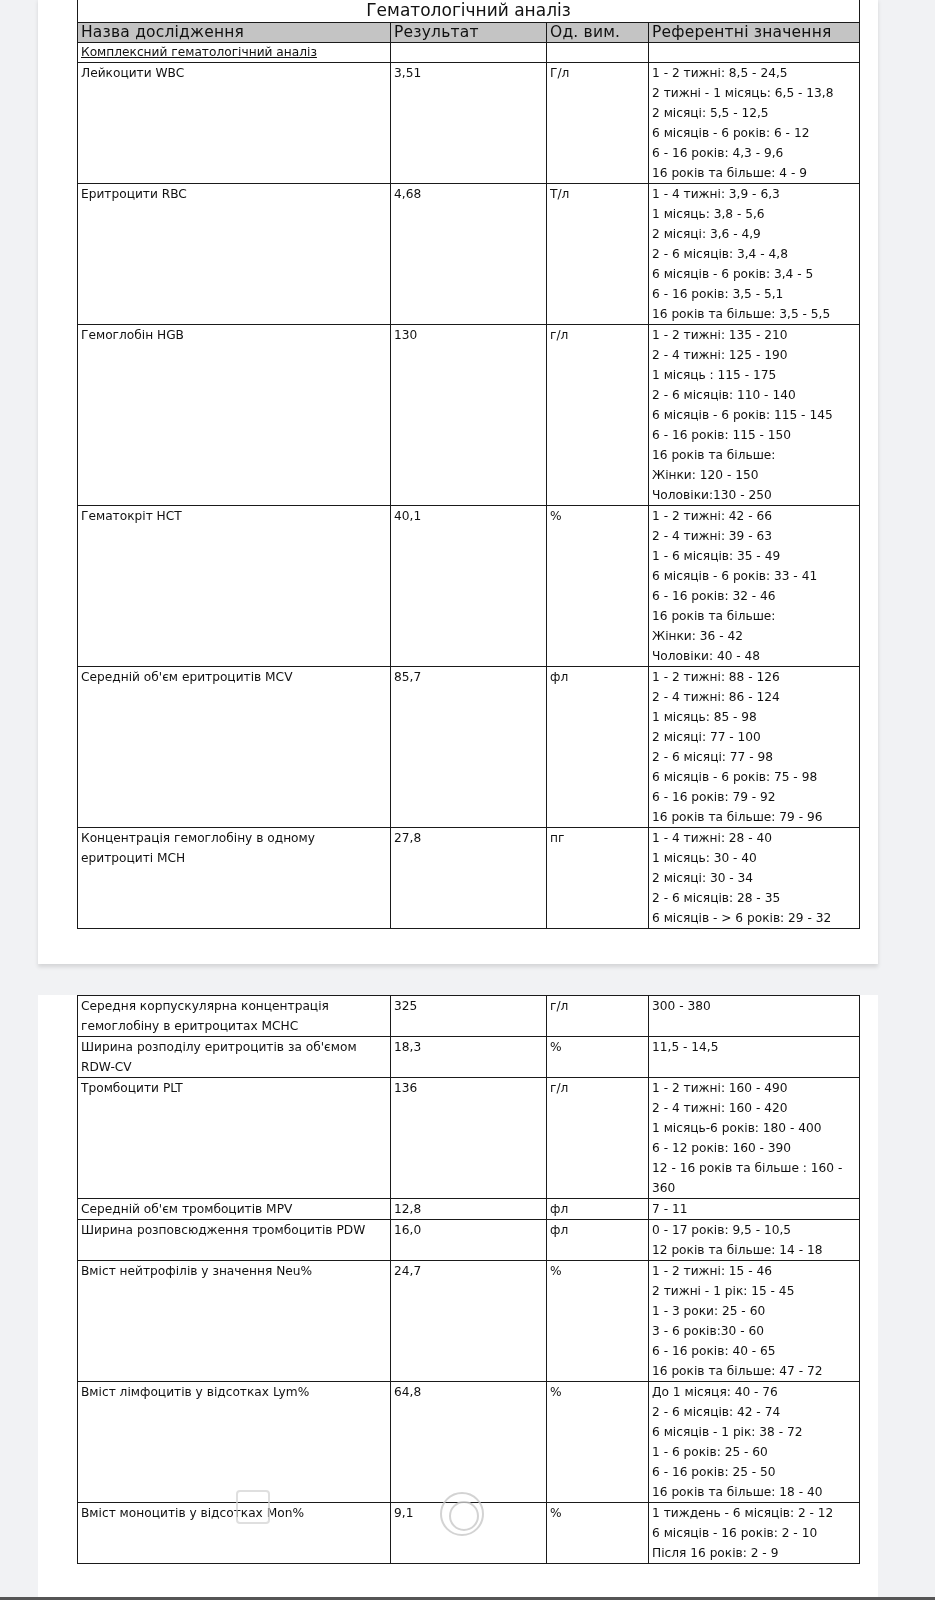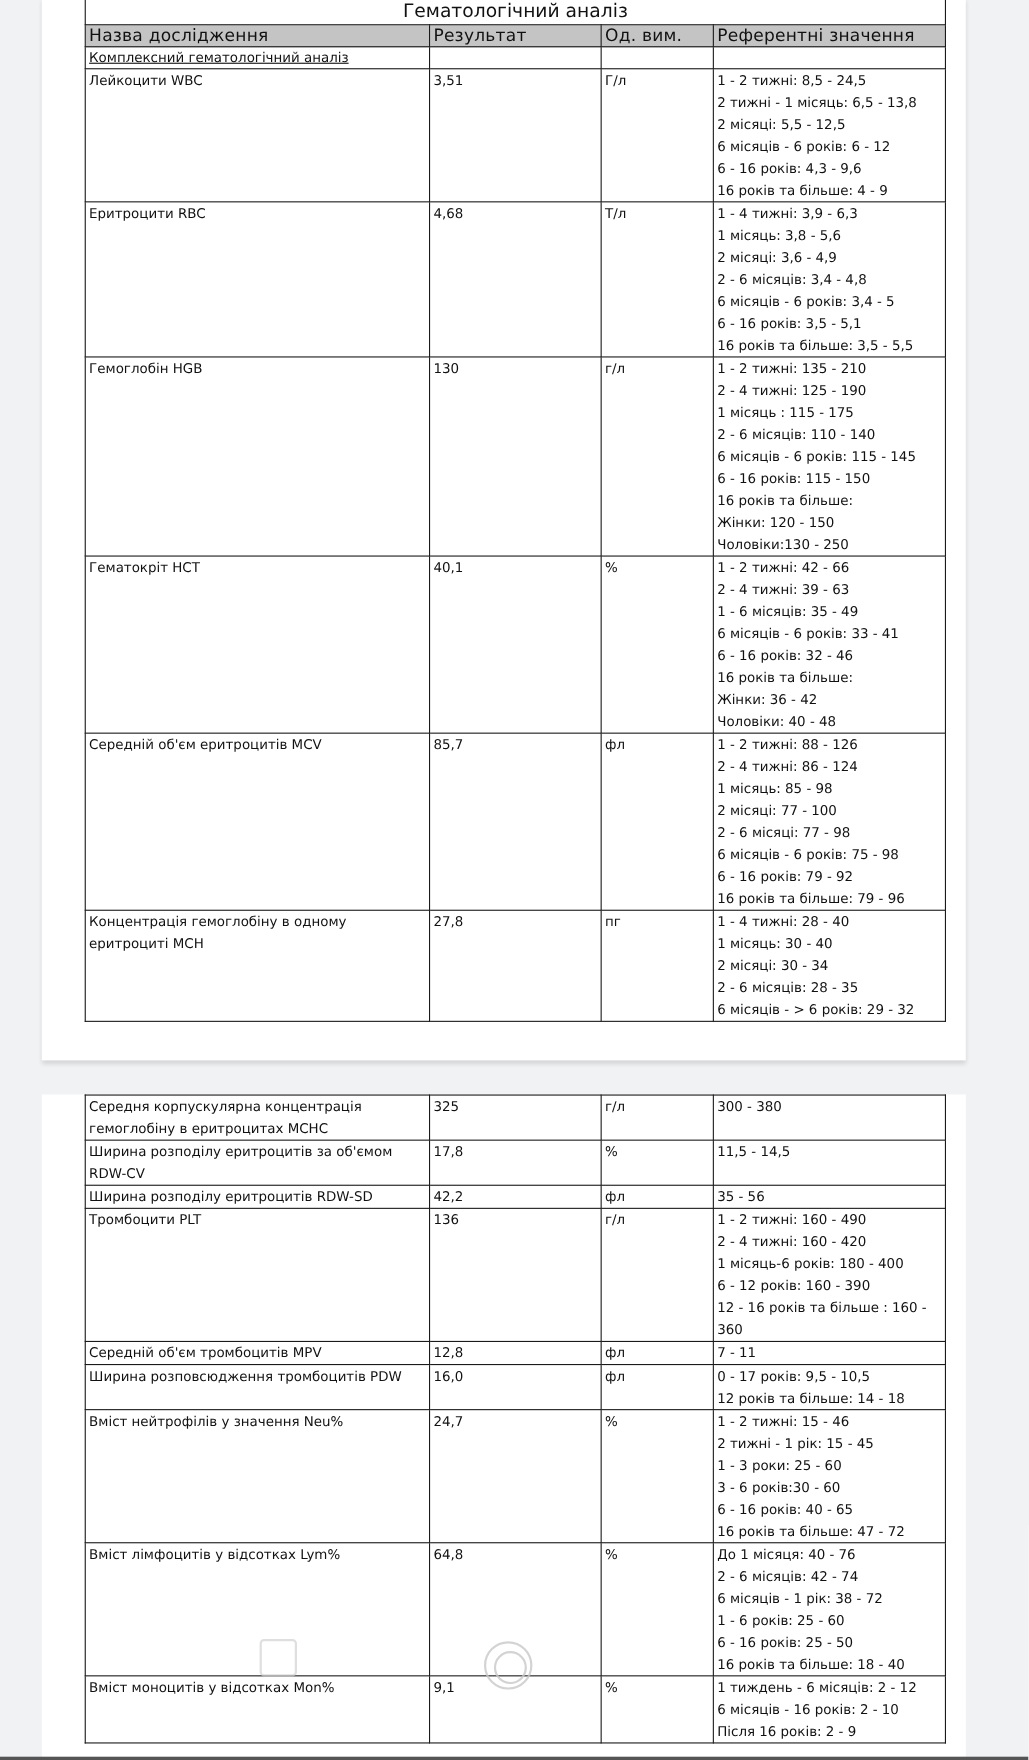--- a/index.html
+++ b/index.html
@@ -183,32 +183,24 @@
         <tr>
           <td>Середня корпускулярна концентрація гемоглобіну в еритроцитах MCHC</td>
           <td>325</td>
           <td>г/л</td>
           <td>
             <span class="ref-line">300 - 380</span>
           </td>
         </tr>
         <tr>
           <td>Ширина розподілу еритроцитів за об'ємом RDW-CV</td>
-          <td>17,8</td>
+          <td>18,3</td>
           <td>%</td>
           <td>
             <span class="ref-line">11,5 - 14,5</span>
-          </td>
-        </tr>
-        <tr>
-          <td>Ширина розподілу еритроцитів RDW-SD</td>
-          <td>42,2</td>
-          <td>фл</td>
-          <td>
-            <span class="ref-line">35 - 56</span>
           </td>
         </tr>
         <tr>
           <td>Тромбоцити PLT</td>
           <td>136</td>
           <td>г/л</td>
           <td>
             <span class="ref-line">1 - 2 тижні: 160 - 490</span>
             <span class="ref-line">2 - 4 тижні: 160 - 420</span>
             <span class="ref-line">1 місяць-6 років: 180 - 400</span>

